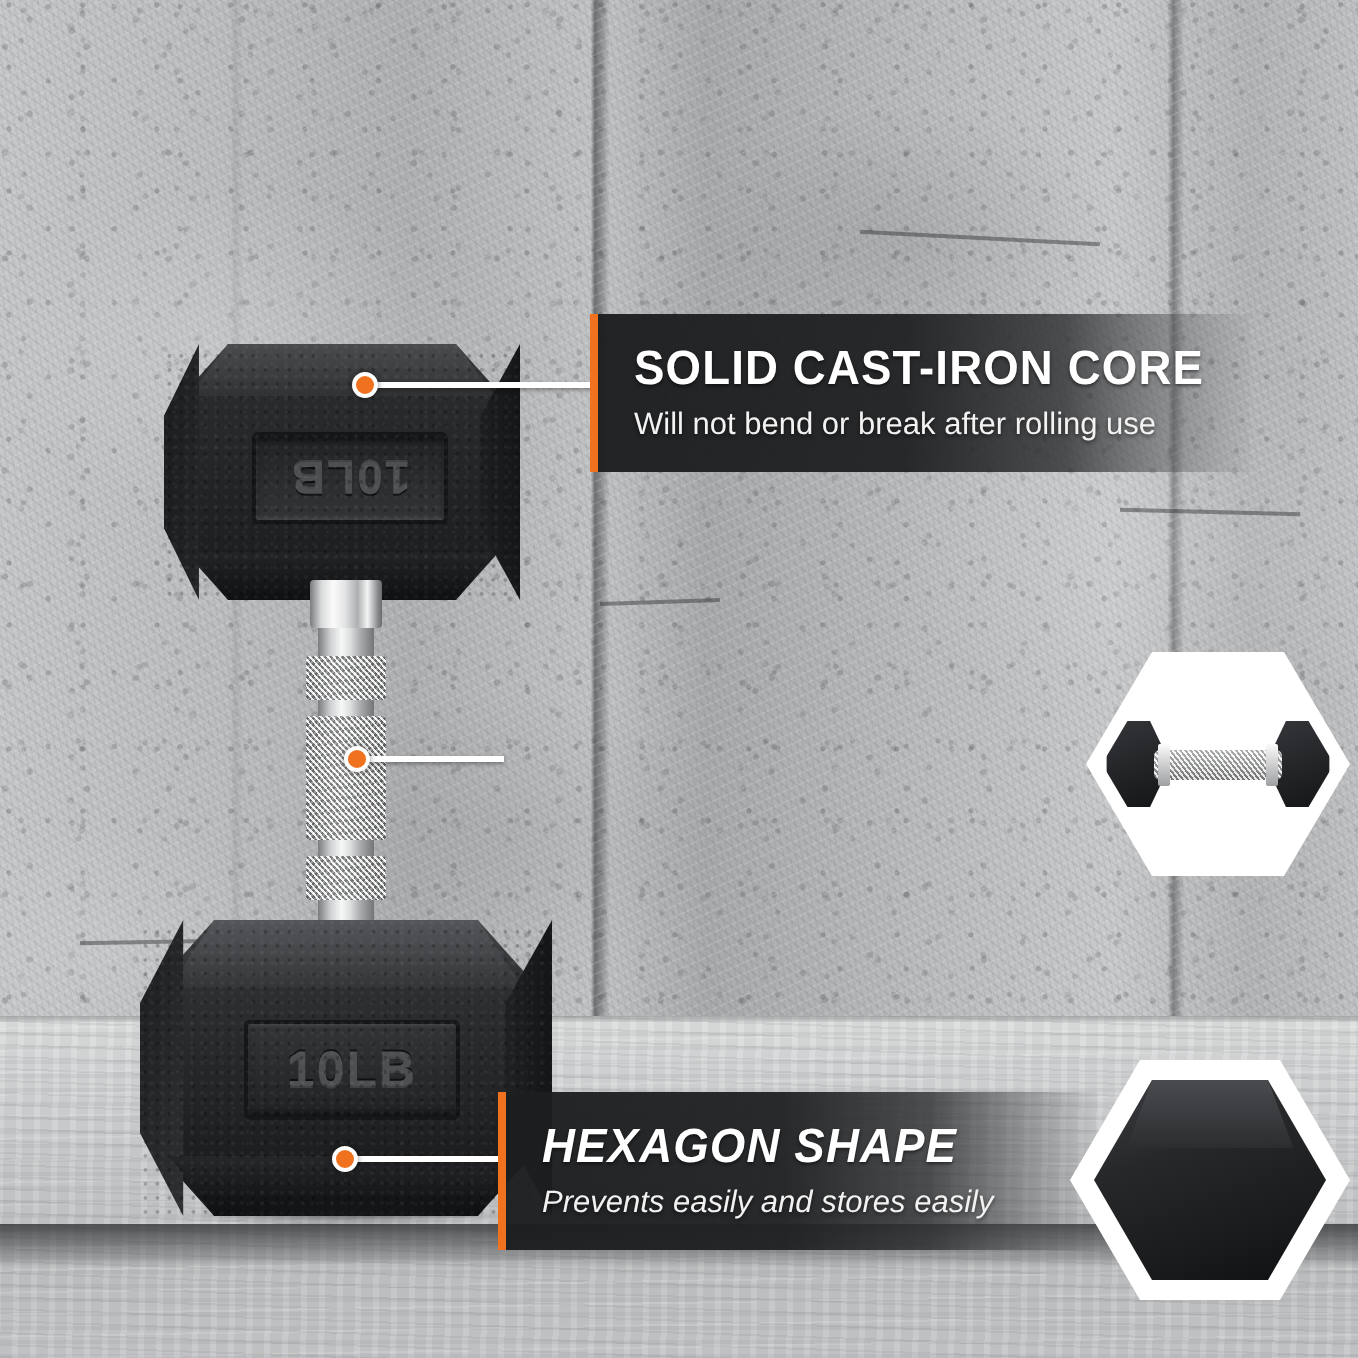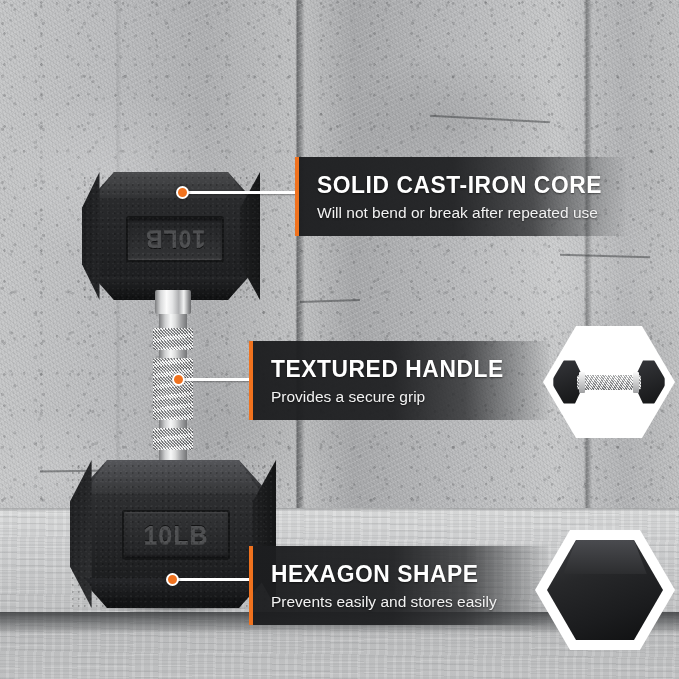--- a/index.html
+++ b/index.html
@@ -361,45 +361,41 @@
       <div class="tex"></div>
     </div>
 
     <div class="shadow-ground"></div>
   </div>
 
   <div class="line" style="left:186px;top:191px;width:112px;"></div>
   <div class="dot" style="left:176px;top:186px;"></div>
   <div class="panel" style="left:295px;top:157px;width:330px;height:79px;">
     <div class="panel-title">SOLID CAST-IRON CORE</div>
-    <div class="panel-sub">Will not bend or break after repeated use</div>
+    <div class="panel-sub">Will not bend or break after rolling use</div>
   </div>
 
   <div class="line" style="left:182px;top:378px;width:70px;"></div>
   <div class="dot" style="left:172px;top:373px;"></div>
-  <div class="panel" style="left:249px;top:341px;width:300px;height:79px;">
-    <div class="panel-title">TEXTURED HANDLE</div>
-    <div class="panel-sub">Provides a secure grip</div>
-  </div>
 
   <div class="hex-inset" style="left:543px;top:326px;width:132px;height:112px;">
     <div class="hex-inner" style="left:8px;top:7px;width:116px;height:98px;background:#ffffff;">
       <div class="mini-db">
         <div class="mini-head" style="left:2%;"></div>
         <div class="mini-head" style="right:2%;"></div>
         <div class="mini-bar"></div>
         <div class="mini-collar" style="left:24%;"></div>
         <div class="mini-collar" style="right:24%;"></div>
       </div>
     </div>
   </div>
 
   <div class="line" style="left:176px;top:578px;width:76px;"></div>
   <div class="dot" style="left:166px;top:573px;"></div>
-  <div class="panel" style="left:249px;top:546px;width:300px;height:79px;">
+  <div class="panel" style="left:249px;top:546px;width:300px;height:79px;font-style:italic;">
     <div class="panel-title">HEXAGON SHAPE</div>
     <div class="panel-sub">Prevents easily and stores easily</div>
   </div>
 
   <div class="hex-inset" style="left:535px;top:530px;width:140px;height:120px;">
     <div class="hex-black" style="left:12px;top:10px;width:116px;height:100px;">
       <div class="hex-black-top"></div>
     </div>
   </div>
 

